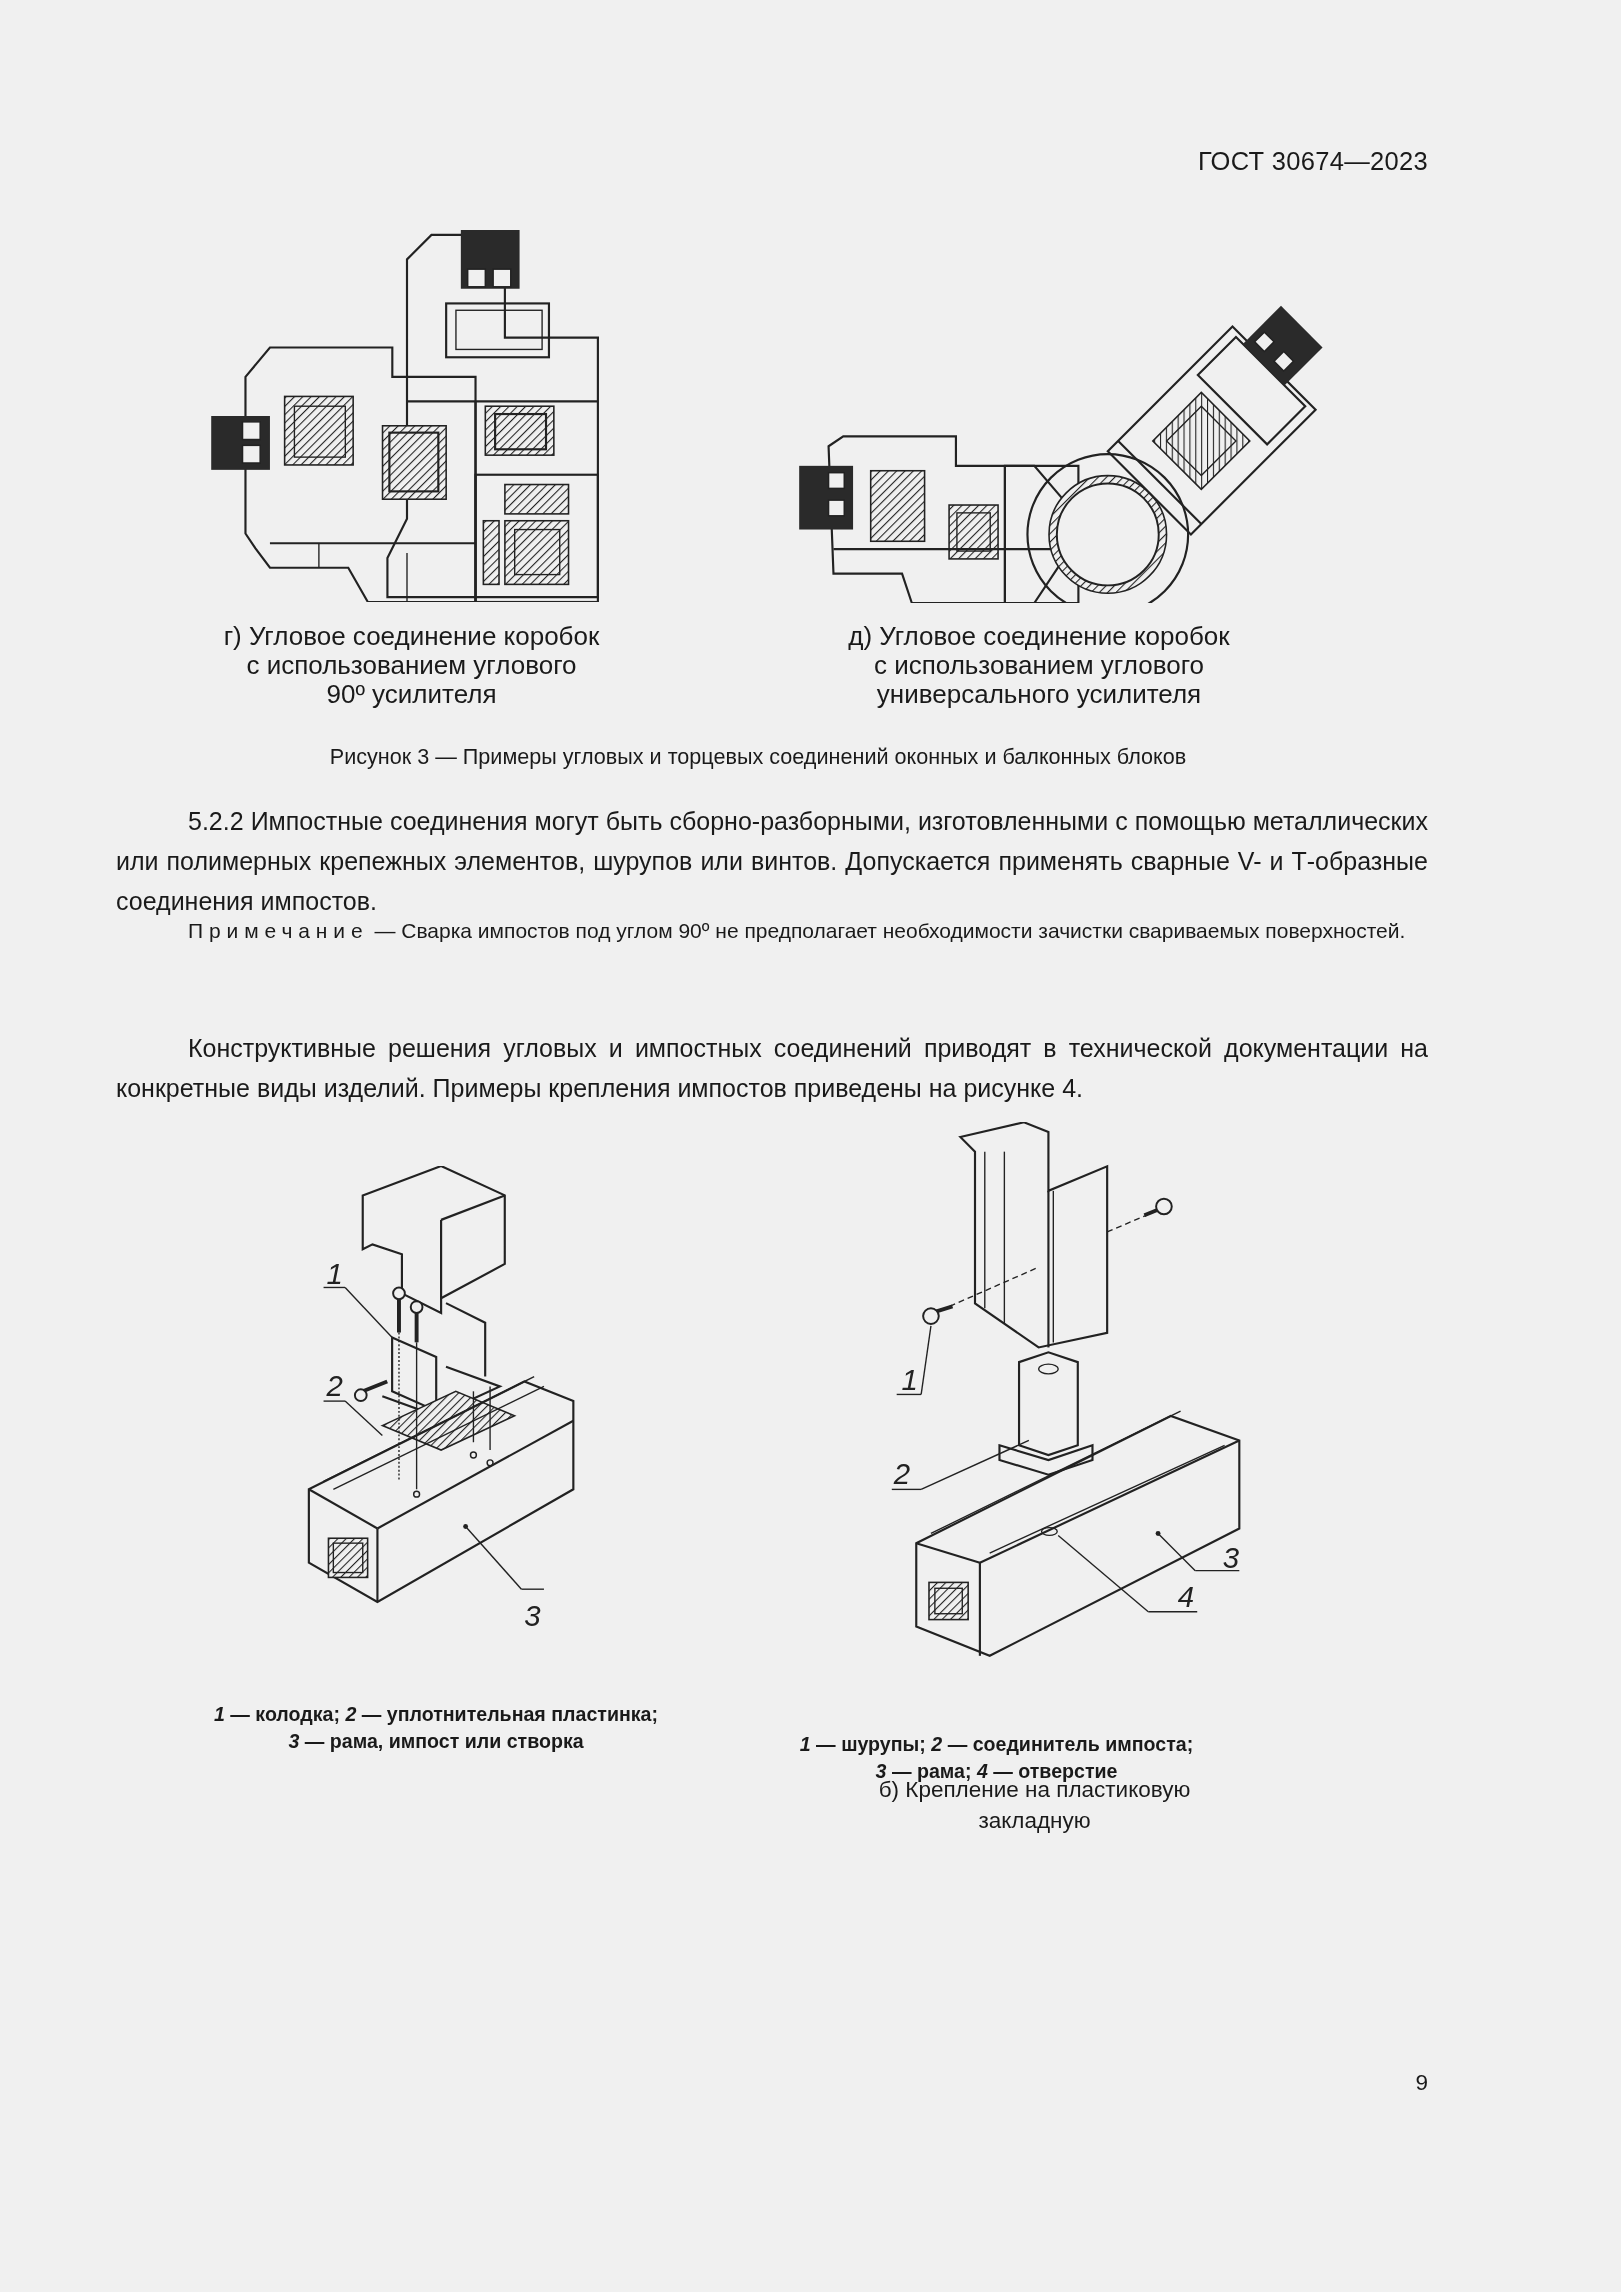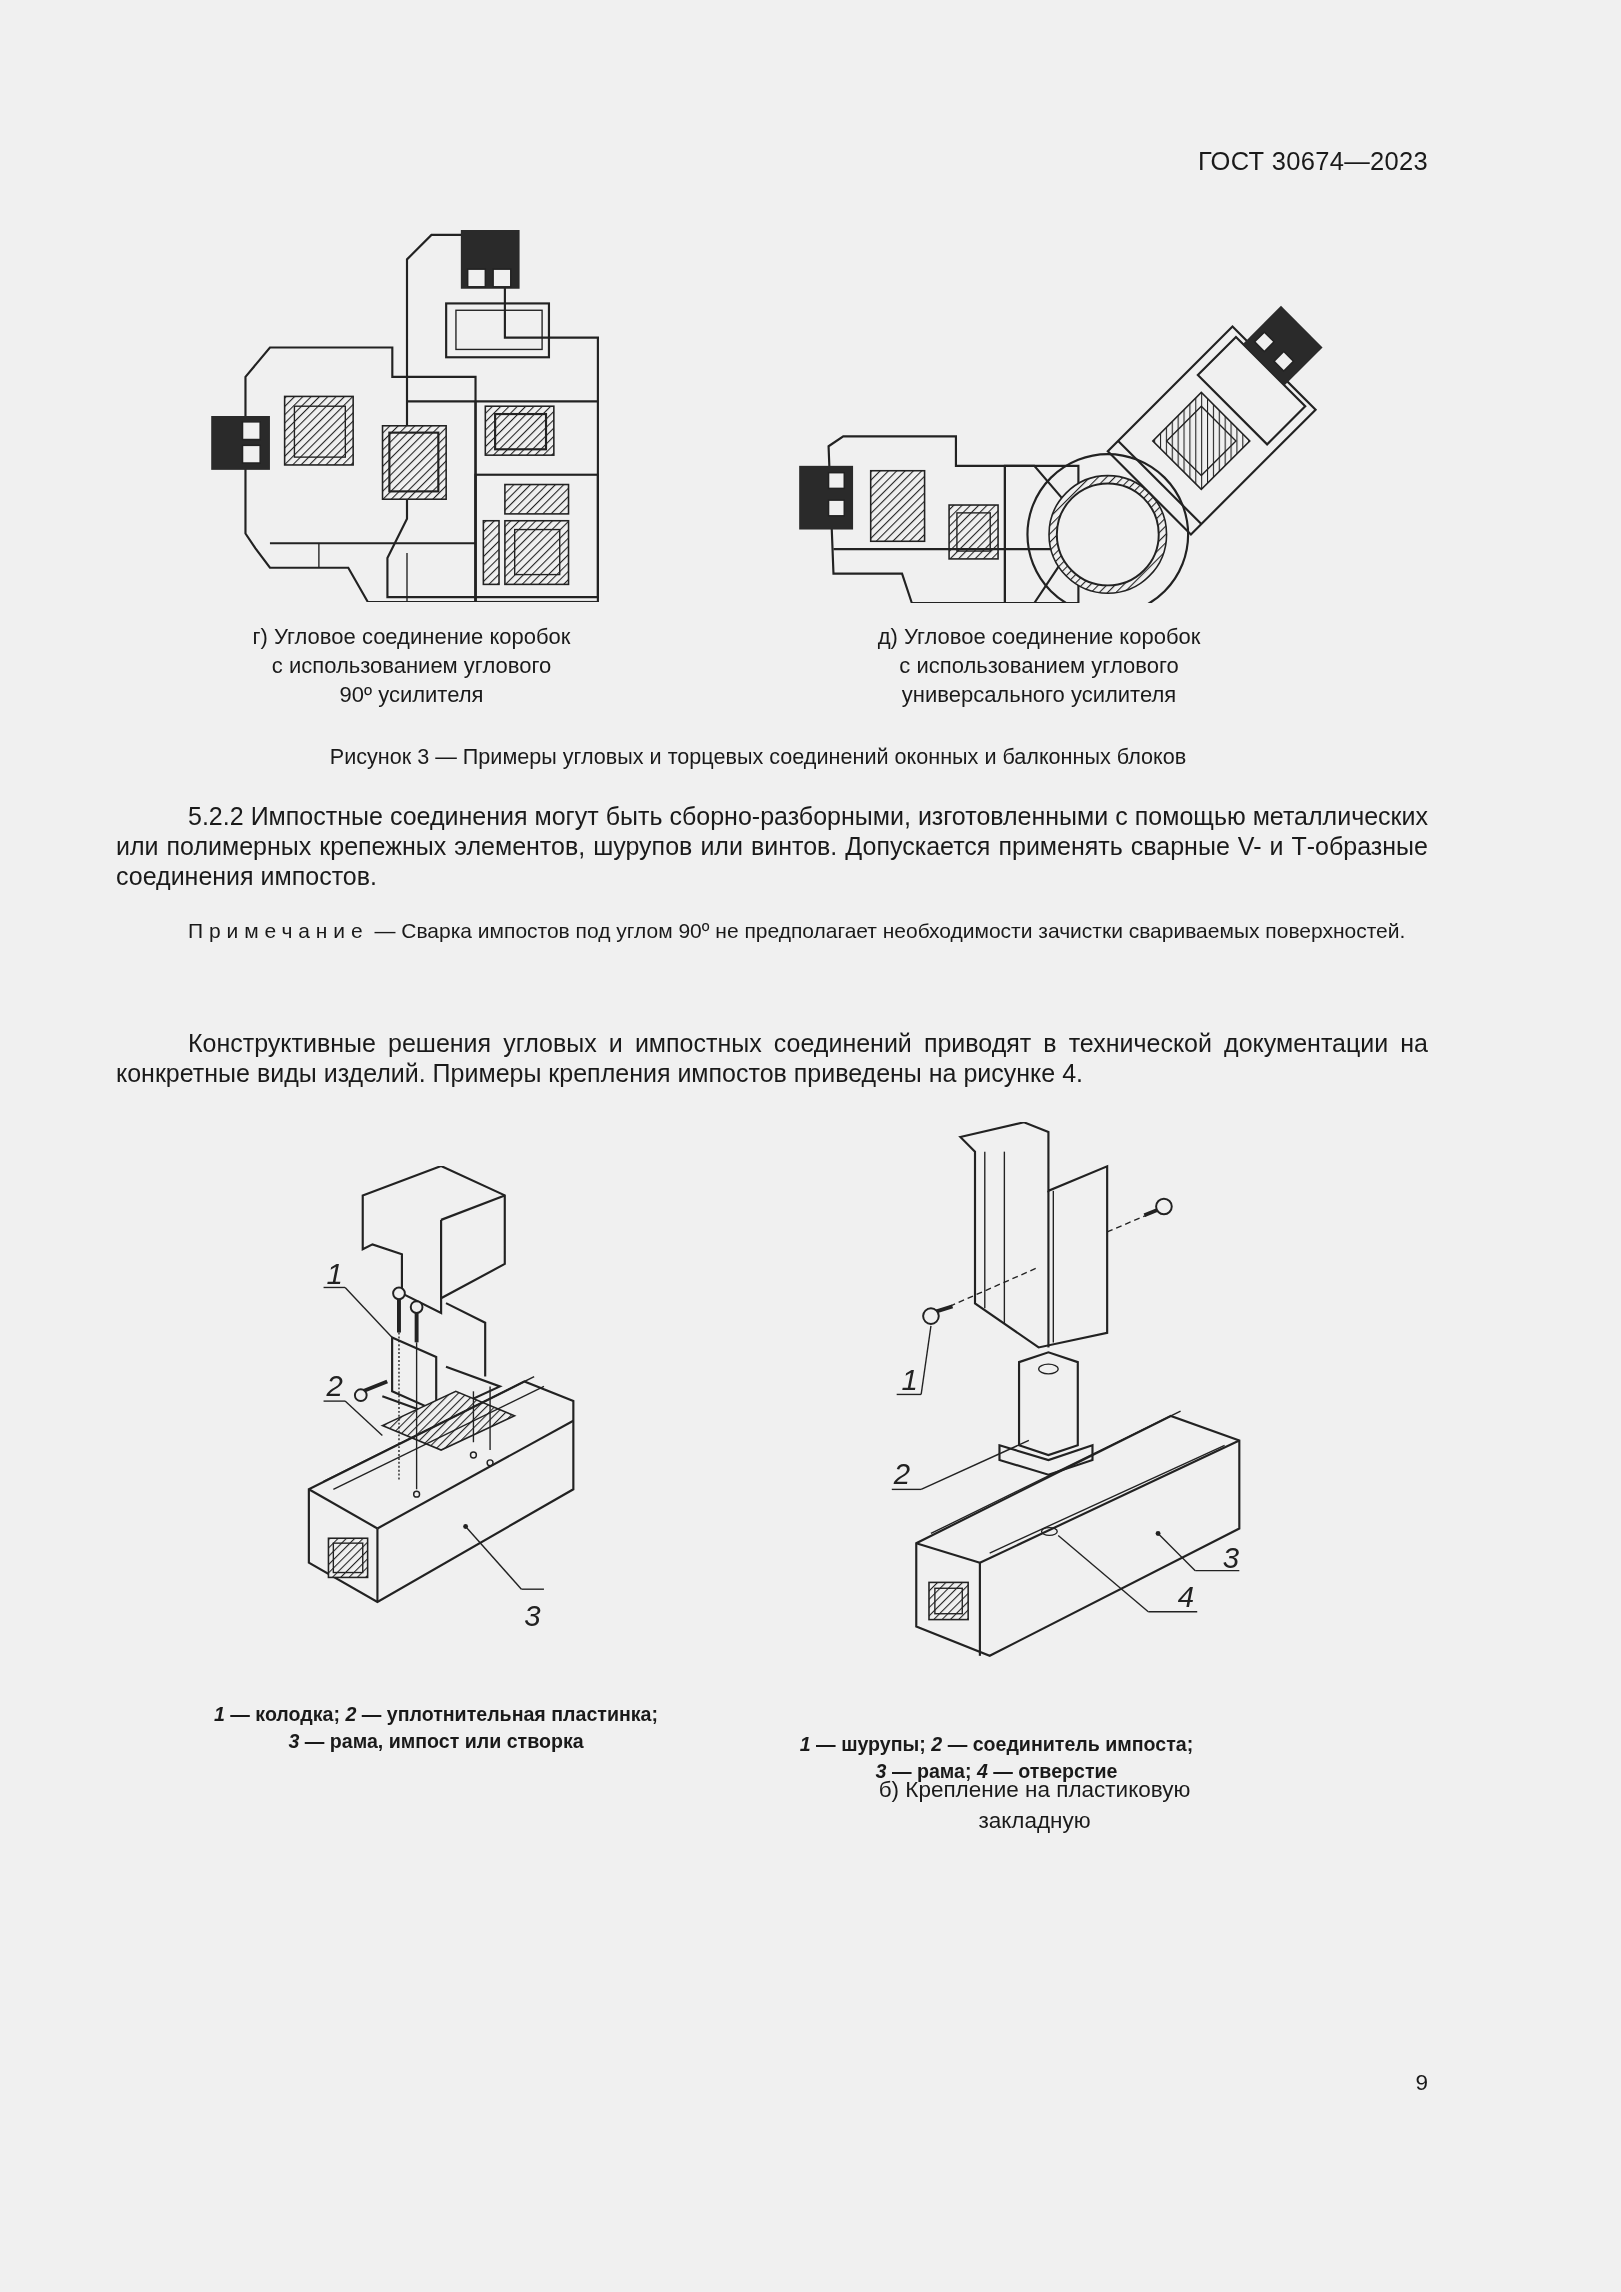--- a/index.html
+++ b/index.html
@@ -11,29 +11,29 @@
     position: relative;
     overflow: hidden;
   }
   .header-code {
     position: absolute; top: 147px; right: 193px;
     font-size: 25.5px; font-weight: normal; letter-spacing: 0.3px;
   }
   .figure { position: absolute; }
   .caption {
     position: absolute; text-align: center;
-    font-size: 22px; line-height: 29px;
+    font-size: 26px; line-height: 29px;
   }
   .fig-title {
     position: absolute; left: 0; width: 1516px; top: 744px;
     text-align: center; font-size: 21.6px;
   }
   .para {
     position: absolute; left: 116px; width: 1312px;
-    font-size: 25px; line-height: 30px; text-align: justify;
+    font-size: 25px; line-height: 40px; text-align: justify;
   }
   .para .indent { display: inline-block; width: 72px; }
   .note {
     position: absolute; left: 116px; width: 1312px; top: 916px;
     font-size: 21px; line-height: 29px; text-align: justify;
   }
   .note .indent { display: inline-block; width: 72px; }
   .note .spaced { letter-spacing: 5.9px; }
   .legend {
     position: absolute; text-align: center;

